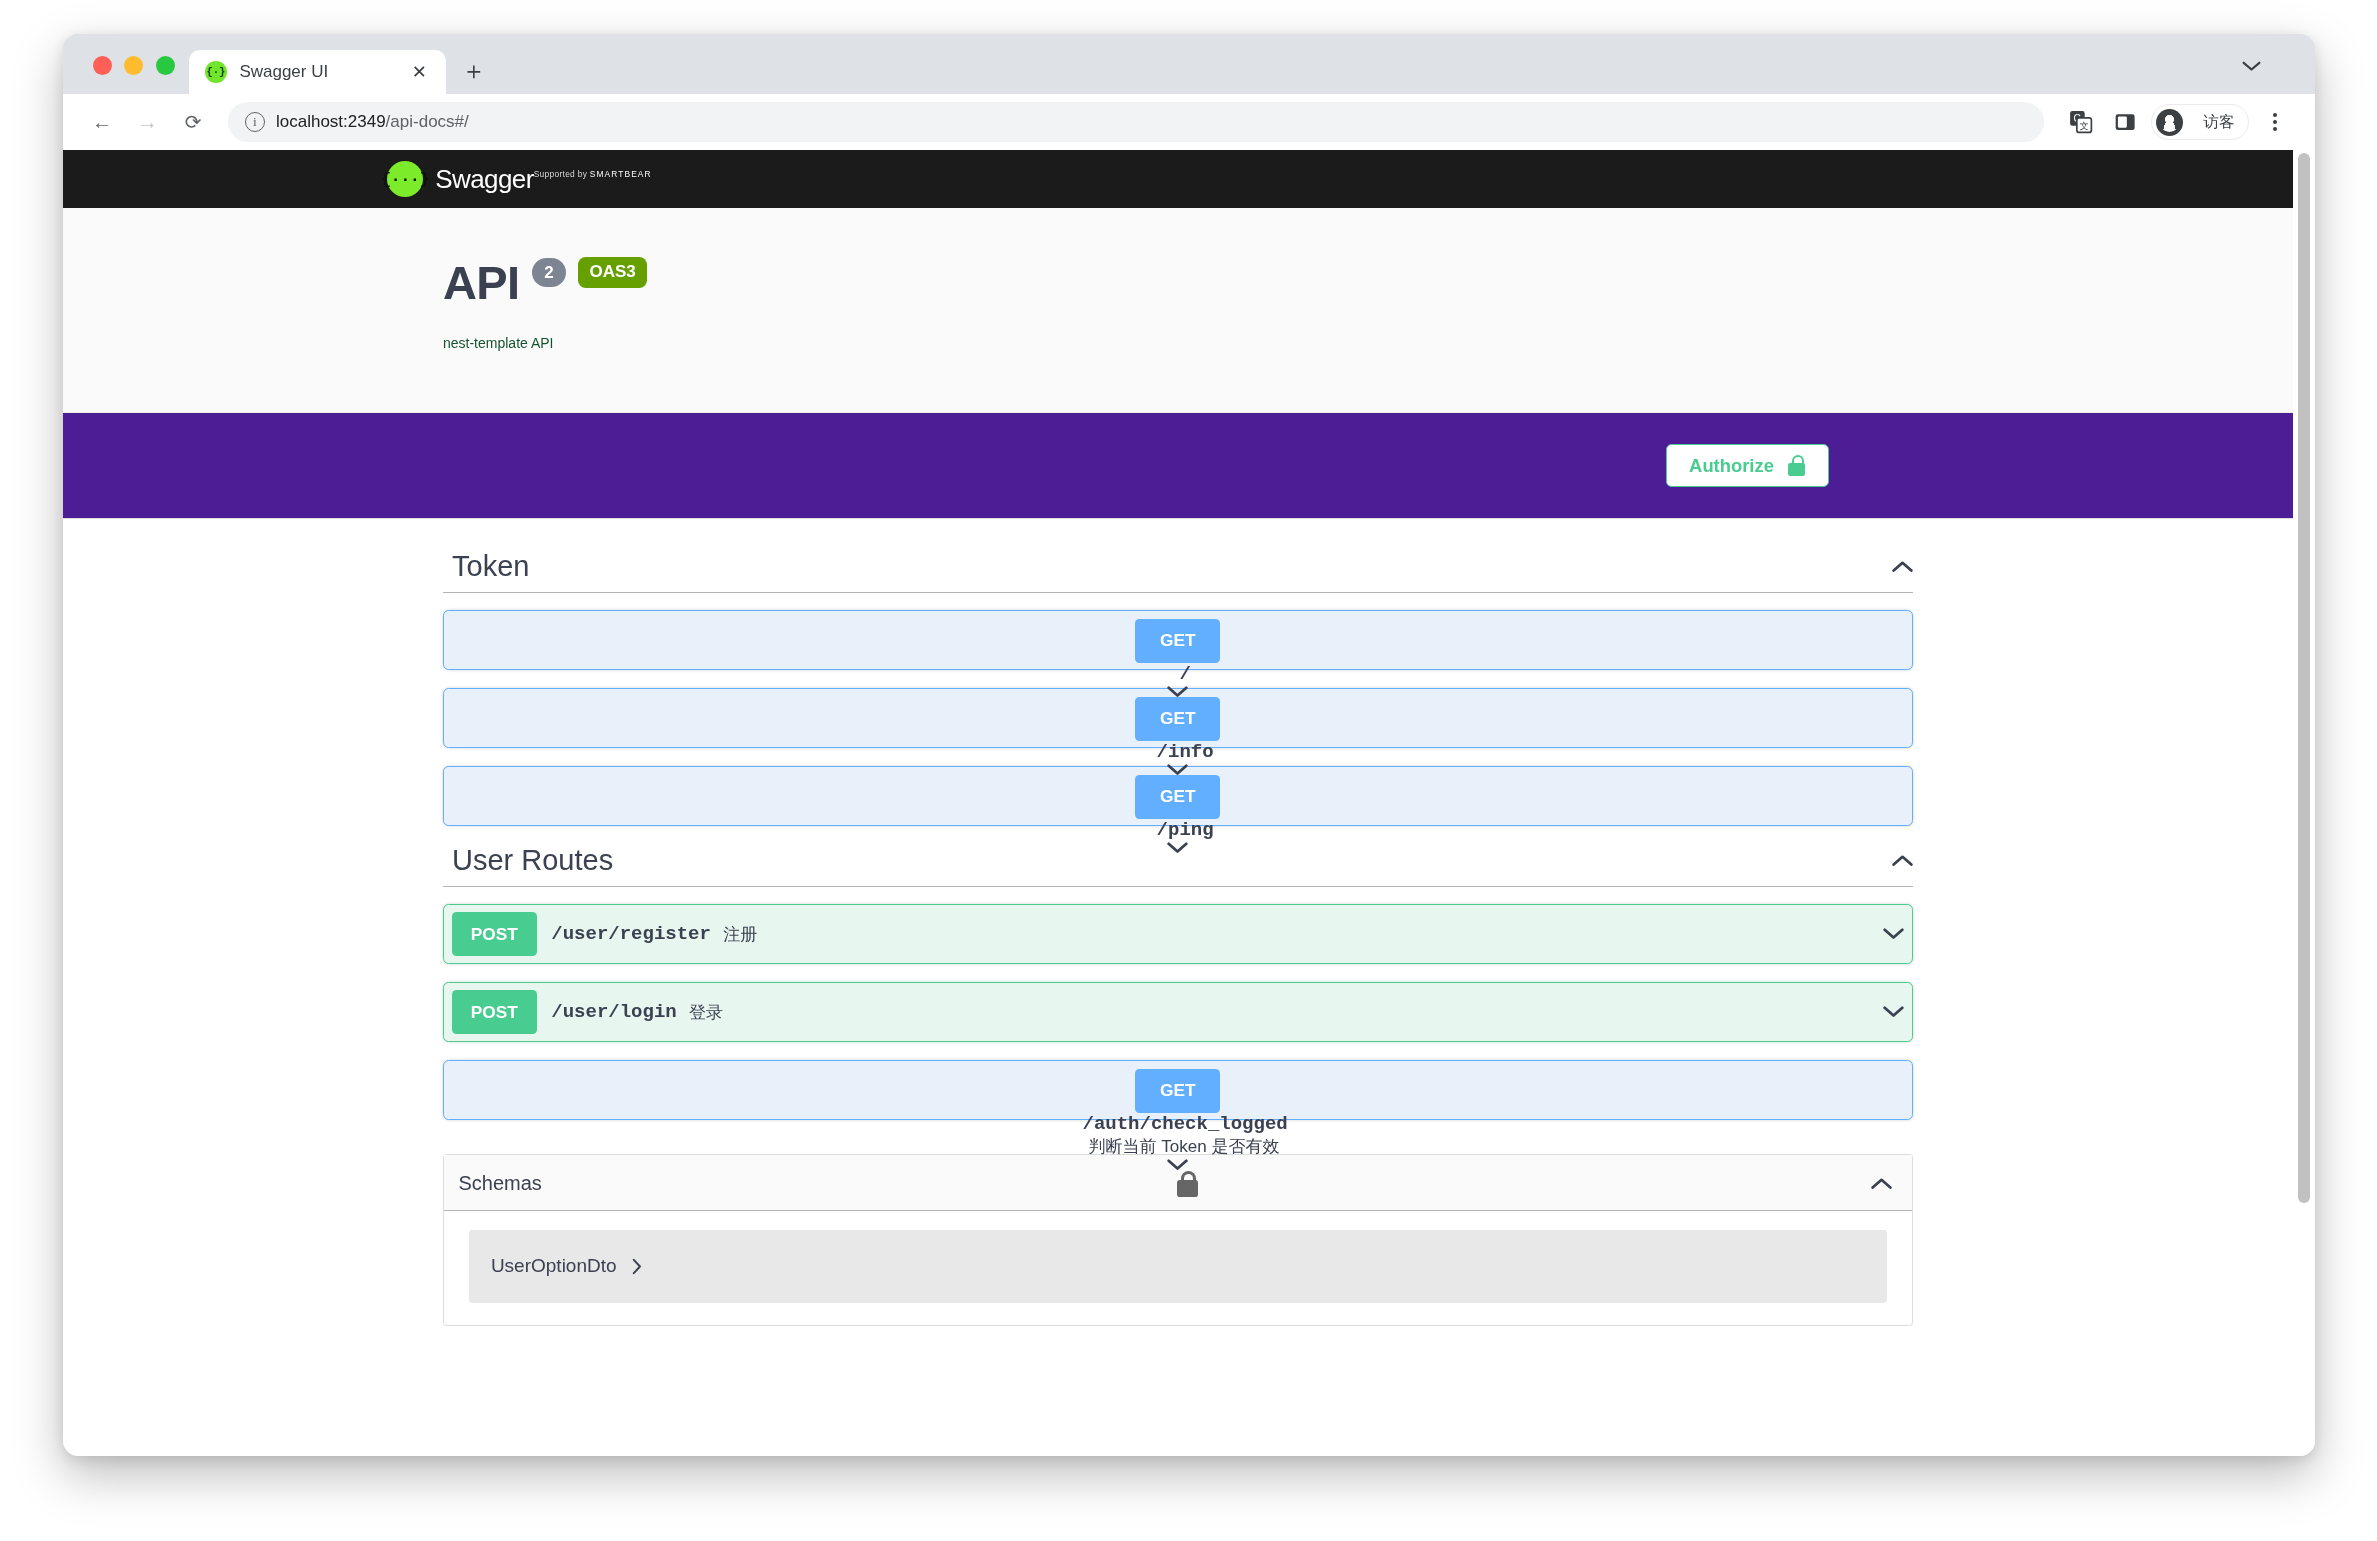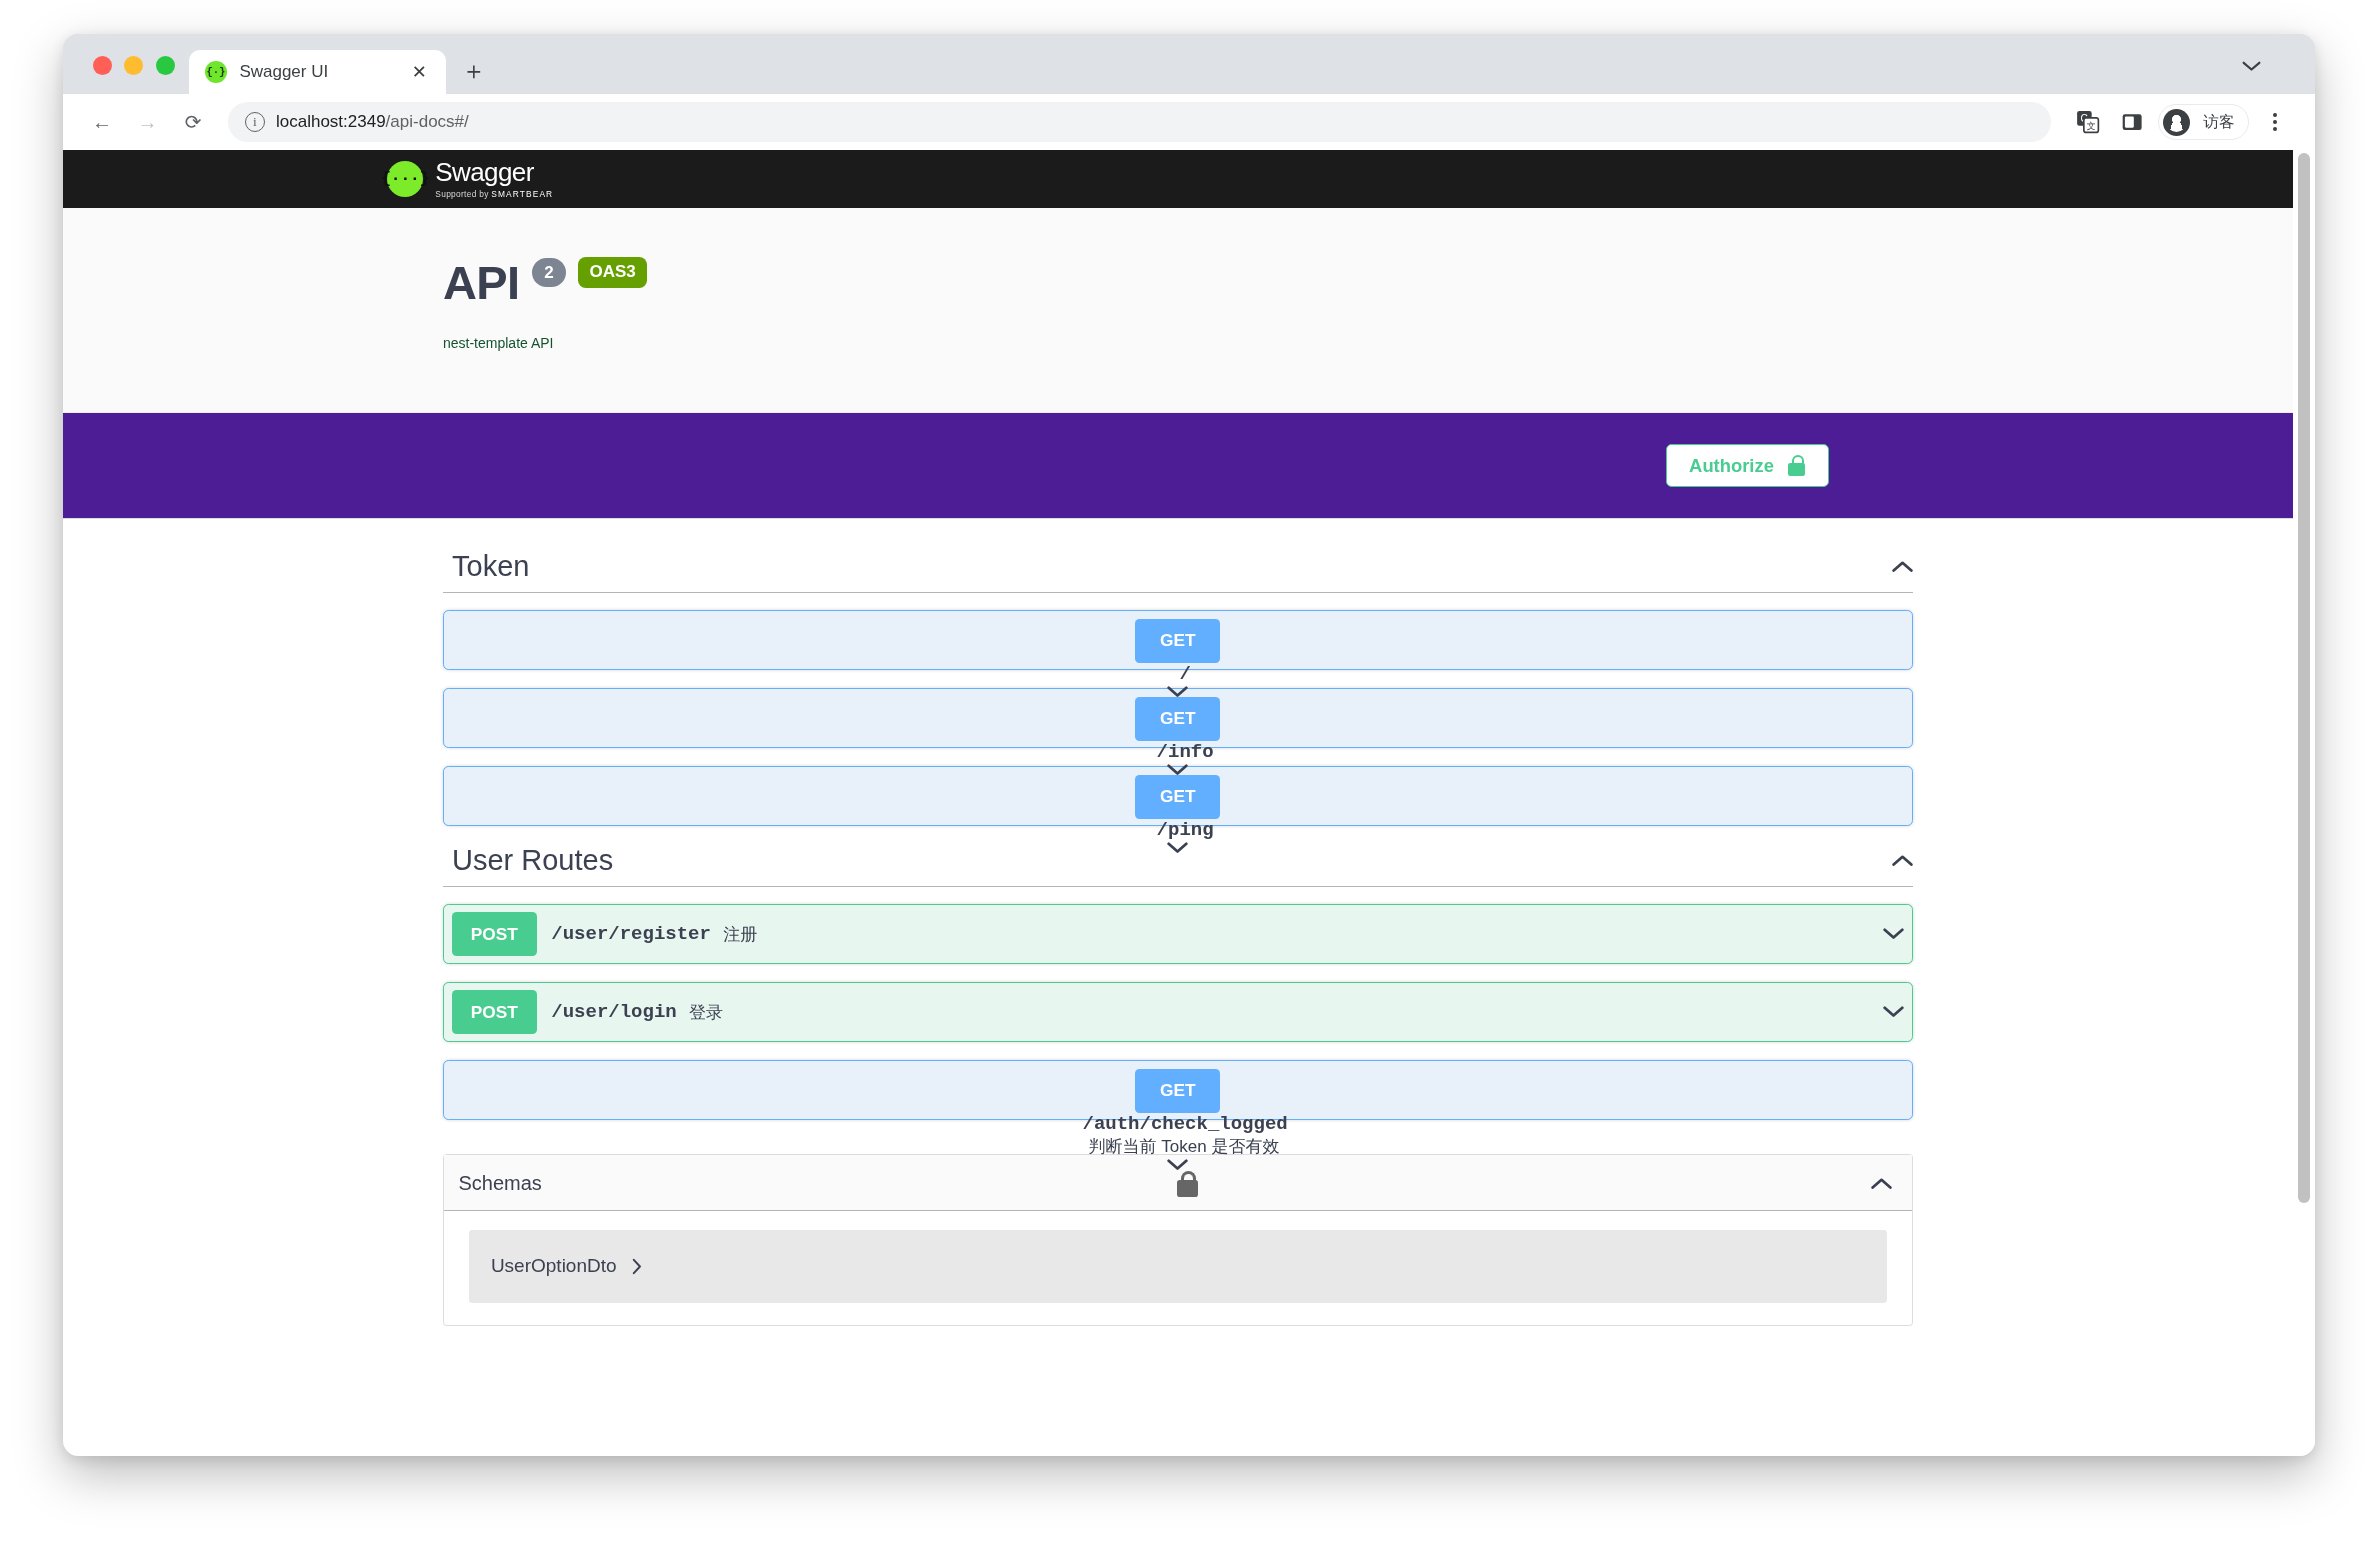--- a/index.html
+++ b/index.html
@@ -104,21 +104,21 @@
   .url { font-size: 17px; color: #202124; white-space: nowrap; }
   .url .dim { color: #5f6368; margin-top: 20px; }
   .tb-right { display: flex; align-items: center; gap: 7.8px; margin-left: 13.4px; }
   .tb-icon {
     width: 36px; height: 36px;
     display: flex; align-items: center; justify-content: center;
     color: #3c4043;
   }
   .profile-pill {
     height: 36px; border: 1.1px solid #e8eaed; border-radius: 19px;
-    display: flex; align-items: center; gap: 13px; padding: 0 13.4px 0 4.5px; text-align: center;
+    display: flex; align-items: center; gap: 20px; padding: 0 13.4px 0 4.5px; text-align: center;
   }
   .avatar {
     width: 27px; height: 27px; border-radius: 50%;
     background: #3c4043; display: flex; align-items: center; justify-content: center;
   }
   .avatar::before {
     content: ""; width: 19px; height: 19px; border-radius: 50%;
     background: radial-gradient(circle at 50% 34%, #fff 0 28%, transparent 29%),
                 radial-gradient(ellipse at 50% 104%, #fff 0 46%, transparent 47%);
   }
@@ -141,21 +141,21 @@
 
   
   .topbar { background: #1b1b1b; height: 58px; display: flex; align-items: center; padding-left: 324px; }
   .logo-wrap { display: flex; align-items: center; gap: 12.3px; }
   .logo-mark {
     width: 36px; height: 36px; border-radius: 50%;
     background: #7ceb29; display: flex; align-items: center; justify-content: center;
     color: #101010; font-size: 17px; font-weight: bold;
     font-family: "Liberation Mono", monospace; letter-spacing: -0.6px;
   }
-  .logo-text { display: flex; flex-direction: column; }
+  .logo-text { display: flex; flex-direction: row; }
   .logo-name { font-size: 26px; color: #ffffff; line-height: 1; letter-spacing: -0.6px; }
   .logo-sub { font-size: 8.4px; color: #d8d8d8; margin-top: 3.4px; letter-spacing: 0.3px; }
   .logo-sub b { color: #ffffff; font-weight: normal; letter-spacing: 1.1px; }
 
   .info-block { background: #fafafa; padding: 51px 0 61px 380px; border-bottom: 1.1px solid #efefef; }
   .api-title { display: flex; align-items: center; gap: 12.3px; }
   .api-title h1 { font-size: 47px; color: #3b4151; font-weight: 600; letter-spacing: -0.6px; line-height: 1; }
   .ver-badge {
     background: #7d8492; color: #ffffff; font-size: 17px;
     border-radius: 558px; padding: 3.4px 12.3px; line-height: 1.25;

